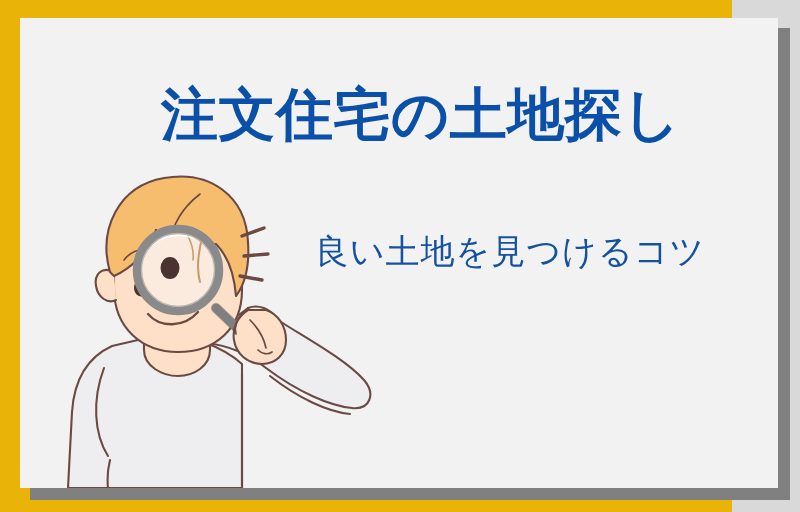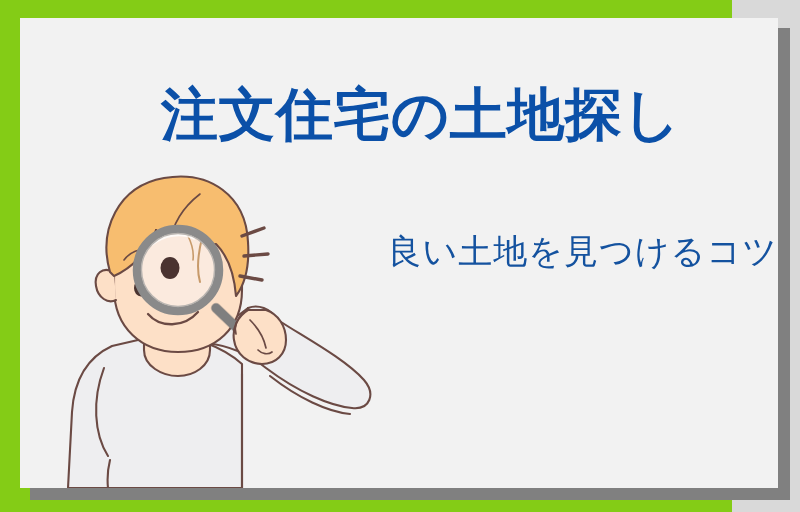--- a/index.html
+++ b/index.html
@@ -12,21 +12,21 @@
     width: 800px;
     height: 512px;
     overflow: hidden;
     font-family: "Liberation Sans", "DejaVu Sans", sans-serif;
   }
 
   #stage {
     position: relative;
     width: 732px;
     height: 512px;
-    background: #84cc16;
+    background: #eab308;
   }
 
   
   #card-shadow {
     position: absolute;
     left: 30px;
     top: 28px;
     width: 760px;
     height: 472px;
     background: #808080;
@@ -58,21 +58,21 @@
     font-weight: 700;
     letter-spacing: 0.5px;
     white-space: nowrap;
   }
 
   #subheadline {
     position: absolute;
     left: 0;
     top: 216px;
     width: 758px;
-    text-align: right;
+    text-align: center;
     padding-left: 222px;
     box-sizing: border-box;
     color: #14529f;
     font-size: 34px;
     line-height: 1.0;
     font-weight: 400;
     letter-spacing: 1px;
     white-space: nowrap;
   }
 

